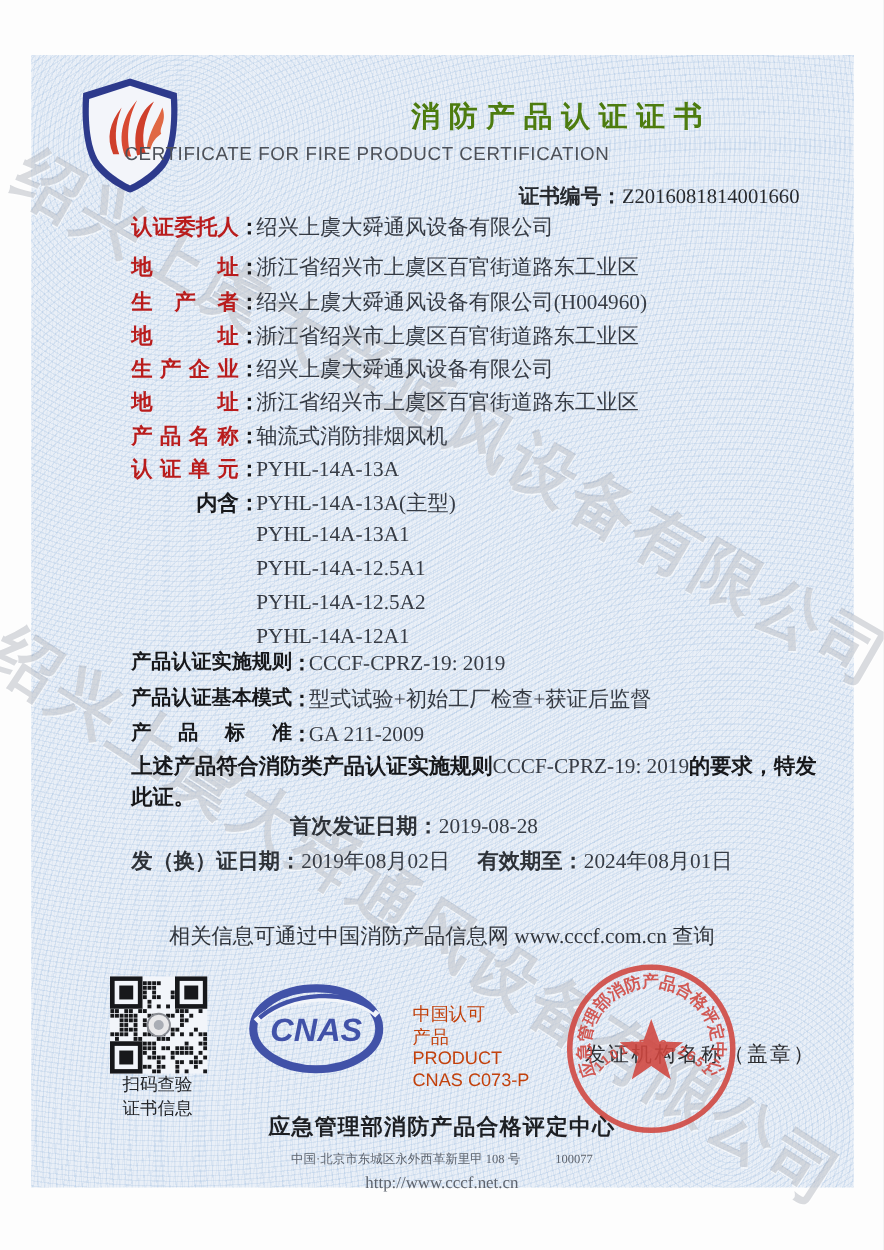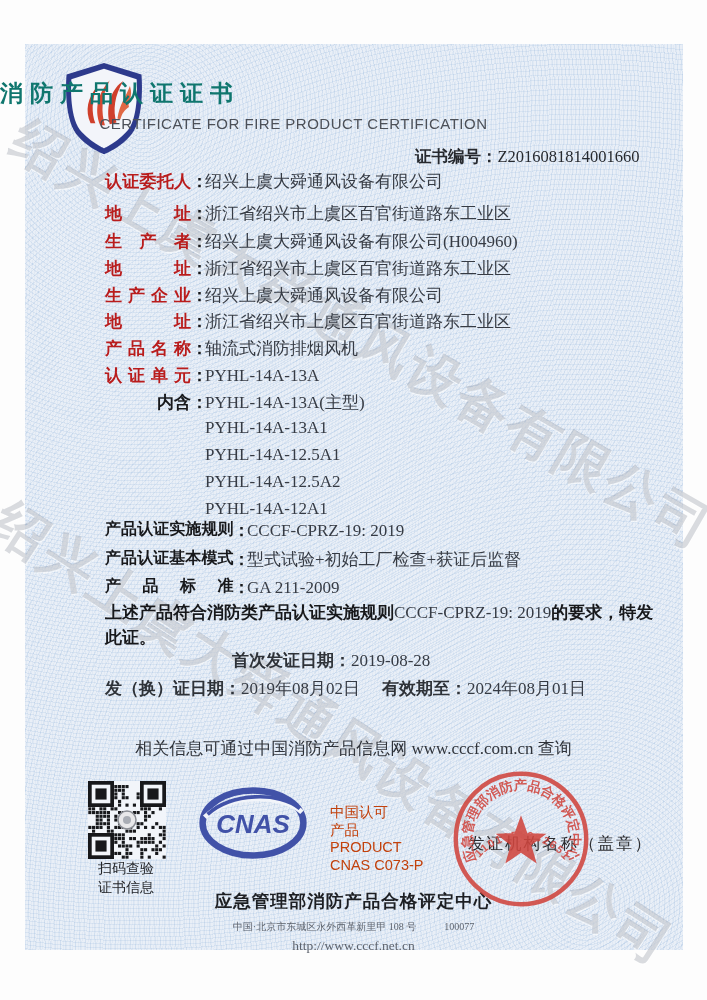--- a/index.html
+++ b/index.html
@@ -27,22 +27,22 @@
     transform-origin:0 0;pointer-events:none;
   }
   .wm1{left:34px;top:104px;transform:rotate(30deg);}
   .wm2{left:18px;top:486px;transform:rotate(33deg);}
 
   .abs{position:absolute;z-index:2;}
   .sans{font-family:"Liberation Sans","DejaVu Sans",sans-serif;}
 
   .logo{left:55px;top:60px;width:98px;height:96px;}
 
-  .title{left:0;top:78px;width:569px;text-align:left;
-    font-size:23px;font-weight:600;letter-spacing:7px;color:#0f766e;}
+  .title{left:0;top:78px;width:569px;text-align:right;
+    font-size:23px;font-weight:600;letter-spacing:7px;color:#4d7c0f;}
   .subtitle{left:0;top:115px;width:587px;text-align:center;
     font-family:"Liberation Sans","DejaVu Sans",sans-serif;
     font-size:15px;letter-spacing:0.5px;color:#4c5058;}
   .certno{left:415px;top:146px;font-size:16.5px;color:#26292e;}
   .certno .lab{font-weight:600;}
 
   .row{position:absolute;z-index:2;left:105px;font-size:17px;white-space:nowrap;}
   .lbl{
     display:inline-block;width:86px;vertical-align:top;
     font-family:"Liberation Sans","DejaVu Sans",sans-serif;

